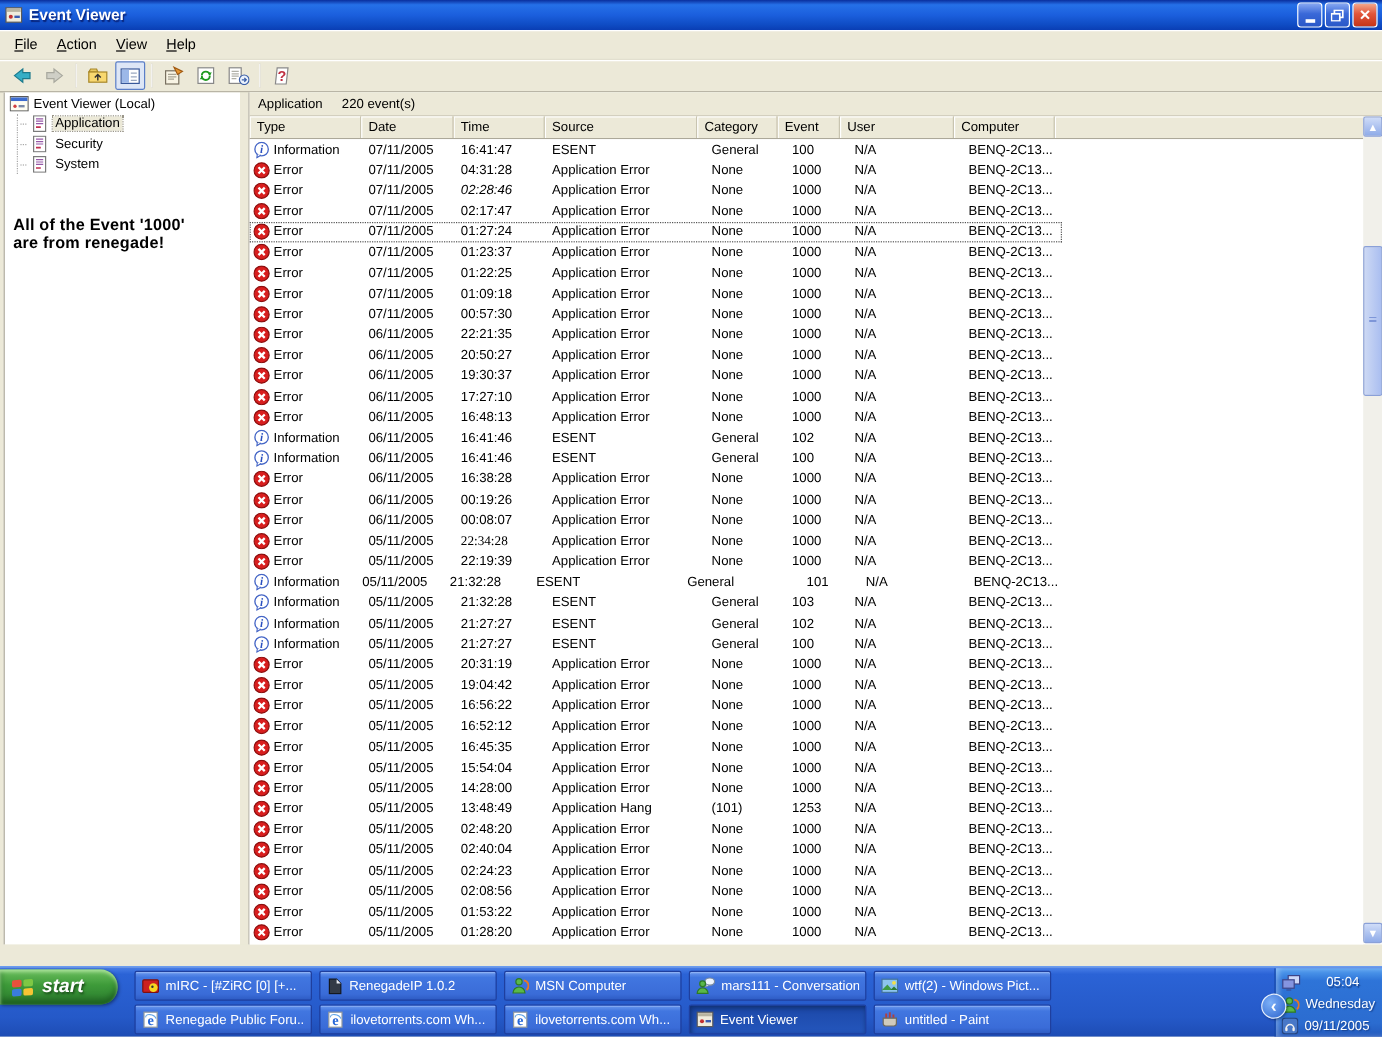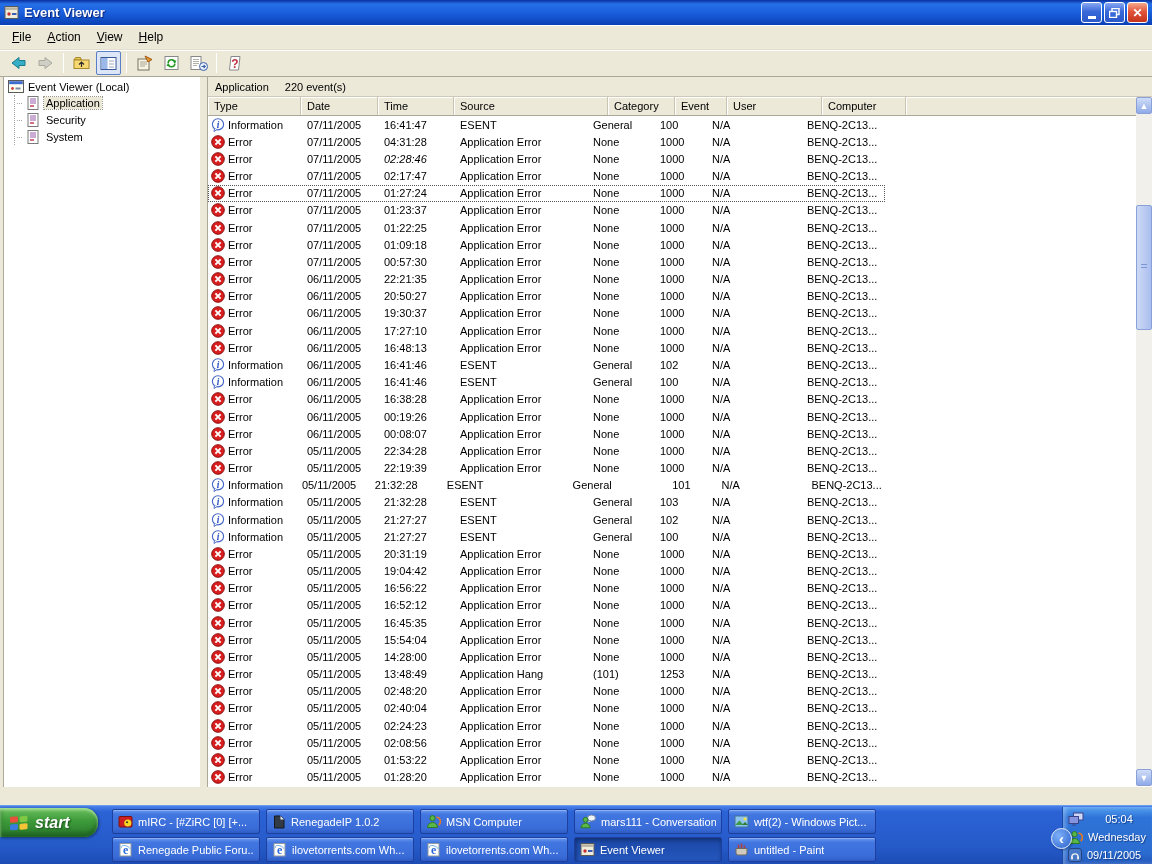--- a/index.html
+++ b/index.html
@@ -258,34 +258,38 @@
             <span class="ticon">
               <svg width="14" height="14">
                 <rect x="2" y="0.5" width="10" height="13" fill="#fff" stroke="#7a7a7a"></rect>
                 <path d="M4 3 h6 M4 5 h6 M4 7 h6" stroke="#9659a8"></path>
                 <path d="M4 10 h4" stroke="#c03050" stroke-width="1.4"></path>
               </svg>
             </span>
             <span class="tlabel">System</span>
           </div>
         </div>
+      <div class="annotation">
+        <div>All of the Event '1000'</div>
+        <div>are from renegade!</div>
+      </div>
     </div>
 
     <div class="splitter"></div>
 
     <div class="rightpanel">
       <div class="infobar">
         <span>Application</span>
         <span class="count">220 event(s)</span>
       </div>
       <div class="headerrow" id="headerrow">
           <div class="hcell" style="width: 93px;">Type</div>
           <div class="hcell" style="width: 77px;">Date</div>
           <div class="hcell" style="width: 76px;">Time</div>
-          <div class="hcell" style="width: 154px;">Source</div>
+          <div class="hcell" style="width: 127px;">Source</div>
           <div class="hcell" style="width: 67px;">Category</div>
           <div class="hcell" style="width: 52px;">Event</div>
           <div class="hcell" style="width: 95px;">User</div>
           <div class="hcell" style="width: 84px;">Computer</div>
           <div class="hcell fill"></div>
         </div>
       <div class="rowsarea" id="rowsarea">
           <div class="row">
             <div class="rowinner">
               <div class="cell type" style="width: 93px;">
@@ -674,21 +678,21 @@
               <div class="cell type" style="width: 93px;">
                 <span class="ticon">
                   <svg width="14" height="14">
                     <circle cx="7" cy="7" r="6.3" fill="#d81e1e" stroke="#8c0f0f"></circle>
                     <path d="M4.4 4.4 L9.6 9.6 M9.6 4.4 L4.4 9.6" stroke="#fff" stroke-width="1.9"></path>
                   </svg>
                 </span>
                 <span>Error</span>
               </div>
               <div class="cell" style="width: 77px;">05/11/2005</div>
-              <div class="cell" style="width: 76px;">22:34:28</div>
+              <div class="cell" style="width: 76px; font-family: Liberation Serif, serif;">22:34:28</div>
               <div class="cell" style="width: 133px;">Application Error</div>
               <div class="cell" style="width: 67px;">None</div>
               <div class="cell" style="width: 52px;">1000</div>
               <div class="cell" style="width: 95px;">N/A</div>
               <div class="cell" style="width: 84px;">BENQ-2C13...</div>
             </div>
           </div>
           <div class="row">
             <div class="rowinner">
               <div class="cell type" style="width: 93px;">

